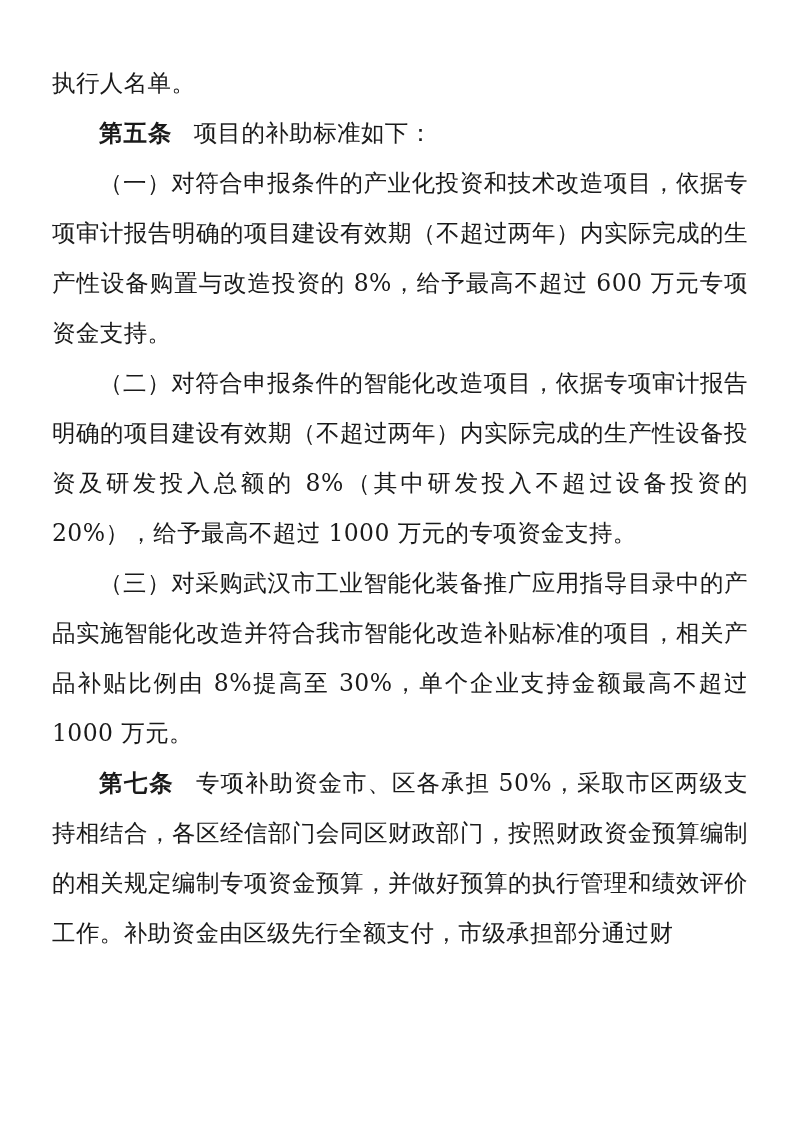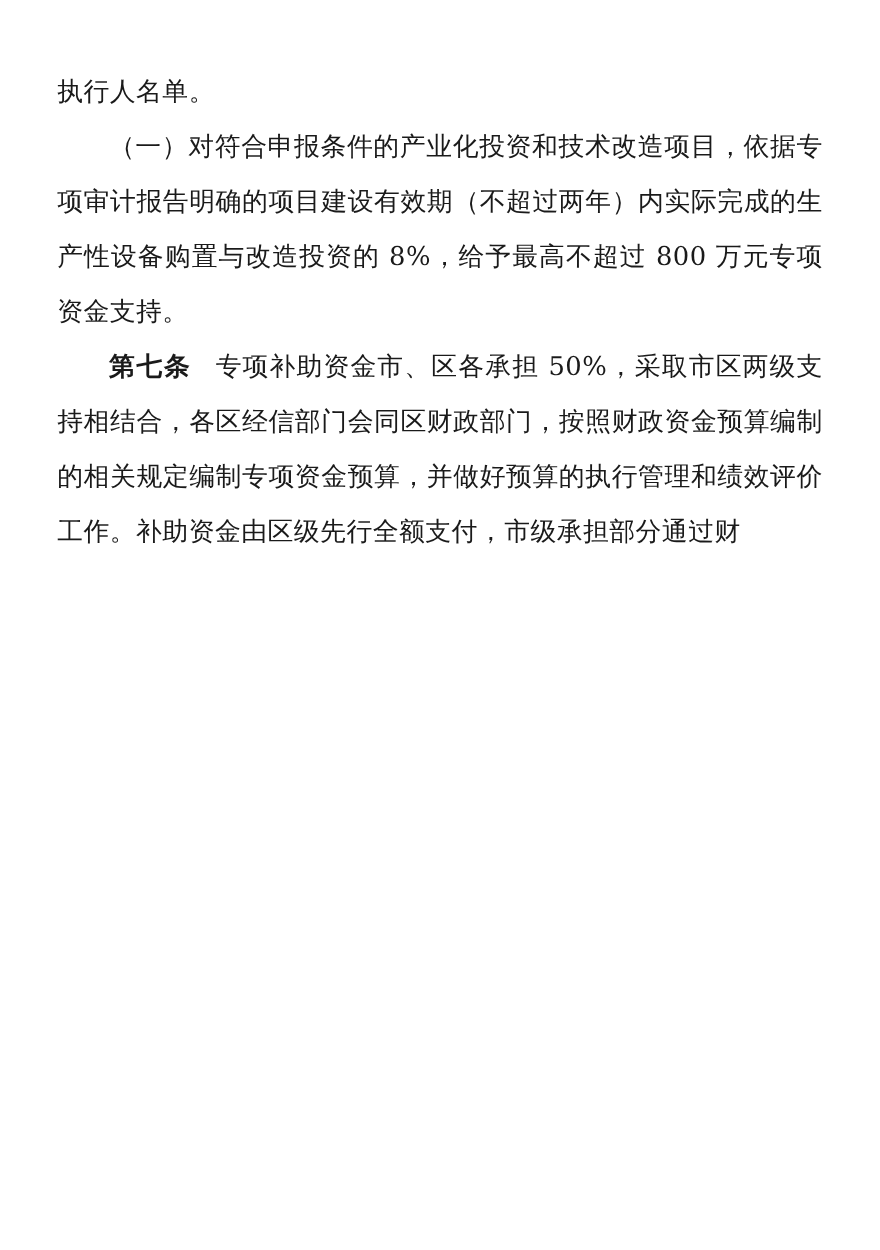--- a/index.html
+++ b/index.html
@@ -44,26 +44,35 @@
 </style>
 </head>
 <body>
 
 <div class="page">
 
   <p class="para">
     <span>执行人名单。</span>
   </p>
 
+  <p class="para indent">
+    <span class="art">第五条</span><span class="gap"></span><span>项目的补助标准如下：</span>
+  </p>
 
   <p class="para indent">
-    <span>（一）对符合申报条件的产业化投资和技术改造项目，依据专项审计报告明确的项目建设有效期（不超过两年）内实际完成的生产性设备购置与改造投资的 8%，给予最高不超过 800 万元专项资金支持。</span>
+    <span>（一）对符合申报条件的产业化投资和技术改造项目，依据专项审计报告明确的项目建设有效期（不超过两年）内实际完成的生产性设备购置与改造投资的 8%，给予最高不超过 600 万元专项资金支持。</span>
   </p>
 
+  <p class="para indent">
+    <span>（二）对符合申报条件的智能化改造项目，依据专项审计报告明确的项目建设有效期（不超过两年）内实际完成的生产性设备投资及研发投入总额的 8%（其中研发投入不超过设备投资的 20%），给予最高不超过 1000 万元的专项资金支持。</span>
+  </p>
 
+  <p class="para indent">
+    <span>（三）对采购武汉市工业智能化装备推广应用指导目录中的产品实施智能化改造并符合我市智能化改造补贴标准的项目，相关产品补贴比例由 8%提高至 30%，单个企业支持金额最高不超过 1000 万元。</span>
+  </p>
 
 
 
   <p class="para indent">
     <span class="art">第七条</span><span class="gap"></span><span>专项补助资金市、区各承担 50%，采取市区两级支持相结合，各区经信部门会同区财政部门，按照财政资金预算编制的相关规定编制专项资金预算，并做好预算的执行管理和绩效评价工作。补助资金由区级先行全额支付，市级承担部分通过财</span>
   </p>
 
 </div>
 
 </body></html>

